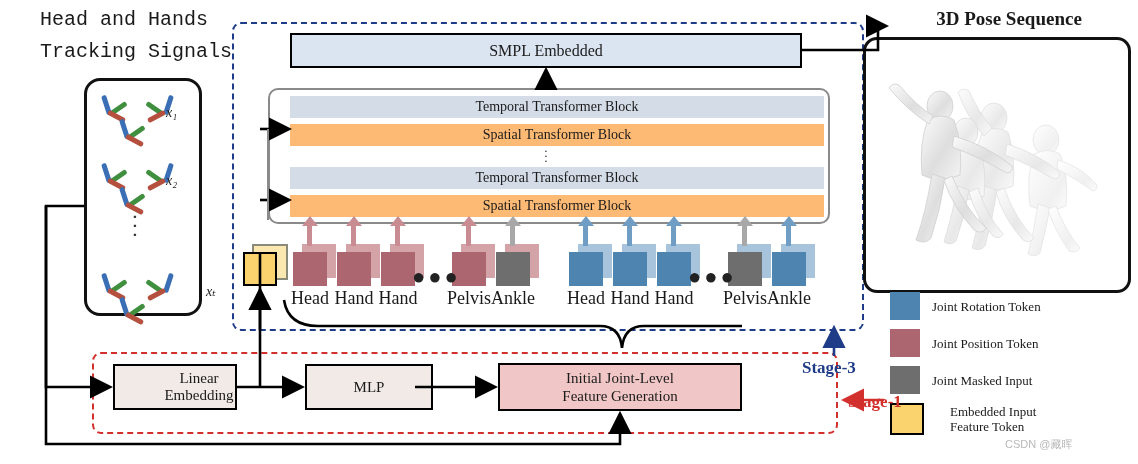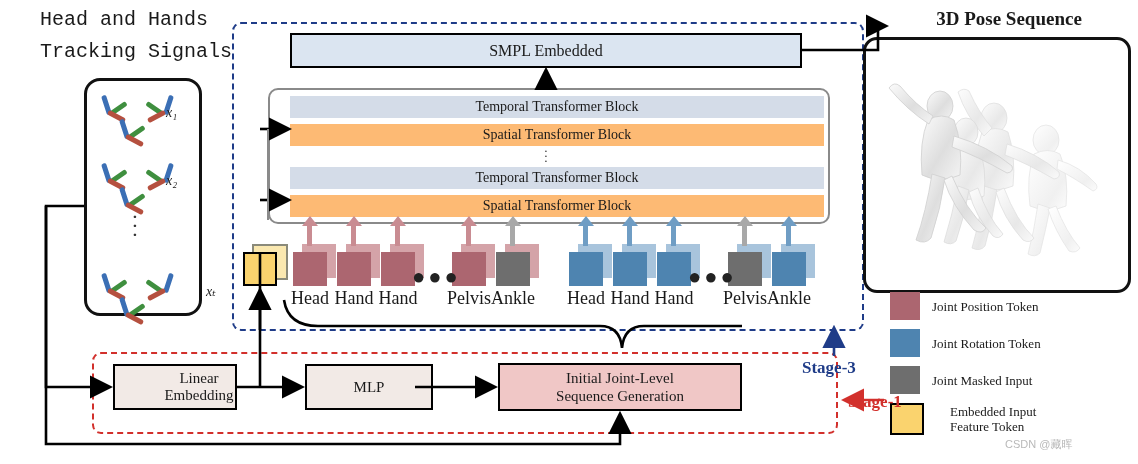--- a/index.html
+++ b/index.html
@@ -232,21 +232,21 @@
       <div class="lbl">Ankle</div>
     </div>
   </div>
 <div class="dots3" id="dots-left" style="left:412px;top:272px;">●●●</div>
 <div class="dots3" id="dots-right" style="left:688px;top:272px;">●●●</div>
 
 <div class="abs box ctr" id="linear-embedding" style="white-space:pre-line">Linear
 Embedding</div>
 <div class="abs box ctr" id="mlp-box">MLP</div>
 <div class="abs box ctr" id="initial-features" style="white-space:pre-line">Initial Joint-Level
-Sequence Generation</div>
+Feature Generation</div>
 
 <div class="abs" id="pose-panel">
   <svg viewBox="0 0 262 250" width="262" height="250">
     <defs>
       <linearGradient id="gA" x1="0" y1="0" x2="1" y2="1">
         <stop offset="0%" stop-color="#fbfbfb"></stop>
           <stop offset="55%" stop-color="#dedede"></stop>
           <stop offset="100%" stop-color="#f4f4f4"></stop>
       </linearGradient>
       <linearGradient id="gB" x1="0" y1="0" x2="1" y2="1">
@@ -291,26 +291,26 @@
       <path d="M63,84 q-22,-14 -40,-36 q5,-7 11,-2 q16,19 33,30 z"></path>
       <path d="M88,96 q34,10 58,30 q2,6 -5,7 q-30,-17 -55,-26 z"></path>
       <path d="M66,134 q-6,38 -16,66 q9,5 15,-2 q10,-30 14,-60 z"></path>
       <path d="M86,136 q14,34 34,52 q-4,7 -12,2 q-22,-24 -30,-50 z"></path>
     </g>
   </svg>
 </div>
 
 <div class="abs" id="legend">
     <div class="lrow">
+      <div class="lsw" style="background: rgb(78, 132, 176);"></div>
+      <div class="ltx" style="white-space: pre-line;">Joint Rotation Token</div>
+    </div>
+    <div class="lrow">
       <div class="lsw" style="background: rgb(172, 102, 112);"></div>
       <div class="ltx" style="white-space: pre-line;">Joint Position Token</div>
-    </div>
-    <div class="lrow">
-      <div class="lsw" style="background: rgb(78, 132, 176);"></div>
-      <div class="ltx" style="white-space: pre-line;">Joint Rotation Token</div>
     </div>
     <div class="lrow">
       <div class="lsw" style="background: rgb(110, 110, 110);"></div>
       <div class="ltx" style="white-space: pre-line;">Joint Masked Input</div>
     </div>
     <div class="lrow">
       <div class="lsw" style="background: rgb(250, 211, 110); border: 2.5px solid rgb(0, 0, 0);"></div>
       <div class="ltx" style="white-space: pre-line; margin-left: 26px;">Embedded Input
 Feature Token</div>
     </div>

